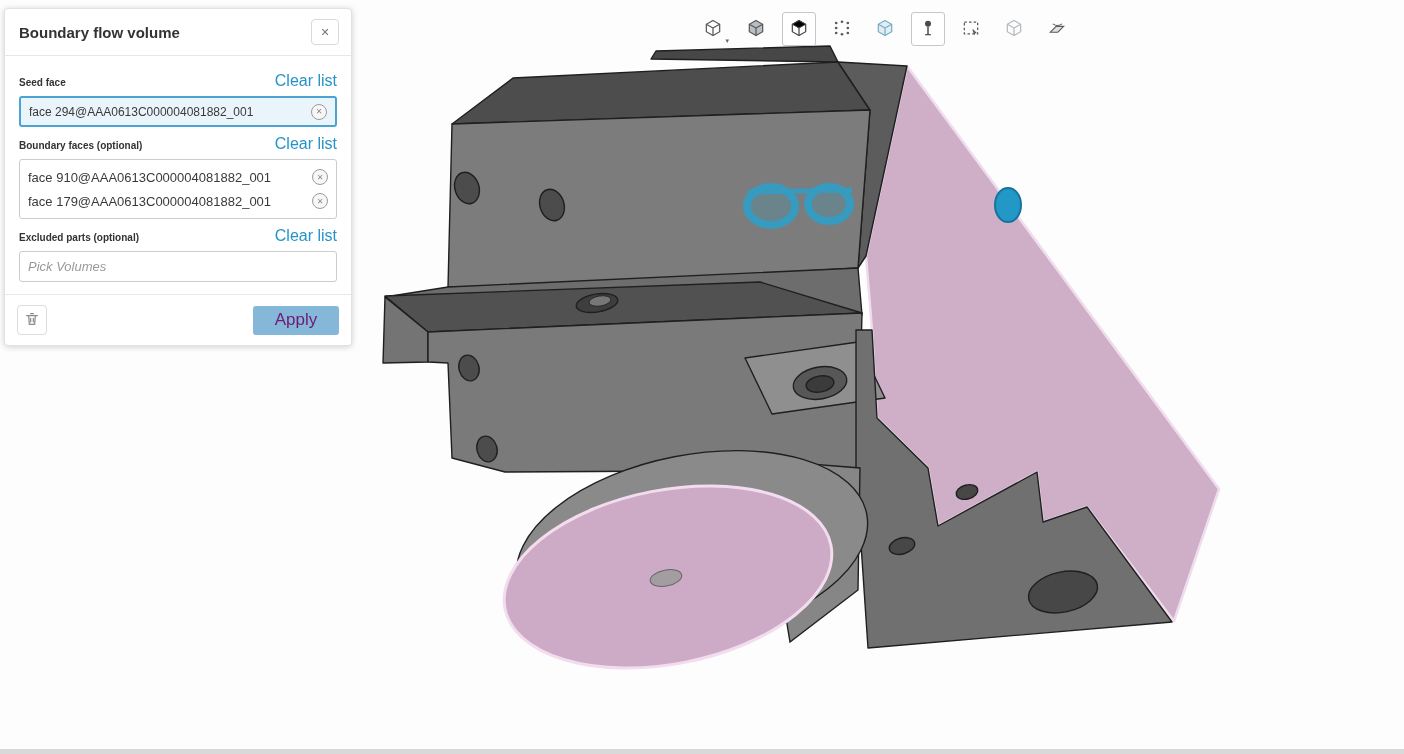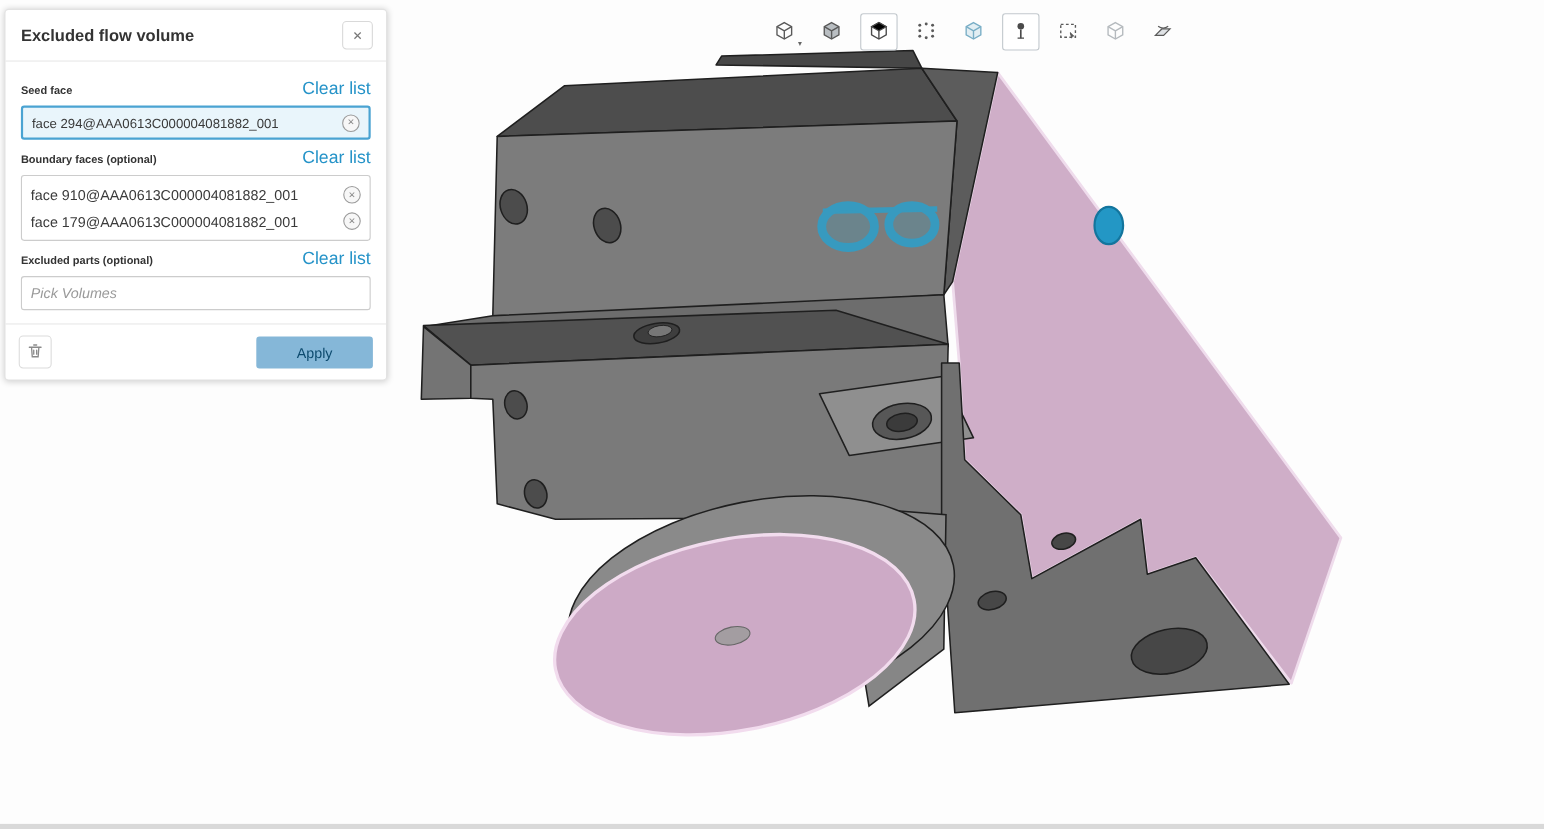--- a/index.html
+++ b/index.html
@@ -34,22 +34,22 @@
   .list-box { border:1px solid #ccc; border-radius:3px; padding:5px 8px; }
   .list-row { display:flex; align-items:center; justify-content:space-between; height:24px; }
   .list-text { font-size:13px; color:#3a3a3a; white-space:nowrap; }
   .plain-input { width:100%; border:1px solid #ccc; border-radius:3px; height:31px;
                  padding:0 8px; font-size:13px; font-family:inherit; color:#333; background:#fff; }
   .plain-input::placeholder { color:#999; font-style:italic; }
   .panel-footer { display:flex; align-items:center; justify-content:space-between;
                   padding:10px 12px; border-top:1px solid #e8e8e8; }
   .trash-btn { width:30px; height:30px; border:1px solid #dcdcdc; border-radius:4px;
                background:#fff; display:flex; align-items:center; justify-content:center; cursor:pointer; }
-  .apply-btn { width:106px; height:29px; background:#85b7d8; color:#0c4a6e; border:none;
-               border-radius:3px; font-size:13px; font-family:inherit; cursor:pointer; }
+  .apply-btn { width:86px; height:29px; background:#85b7d8; color:#701a75; border:none;
+               border-radius:3px; font-size:17px; font-family:inherit; cursor:pointer; }
 
   
   .toolbar { position:absolute; left:696px; top:12px; display:flex; align-items:center;
              gap:9px; z-index:5; }
   .tb-btn { width:34px; height:34px; display:flex; align-items:center; justify-content:center;
             background:transparent; border:1px solid transparent; border-radius:3px;
             cursor:pointer; position:relative; padding:0; }
   .tb-btn.selected { border-color:#c2c8cd; background:#fff; }
   .tb-caret { position:absolute; right:0px; bottom:1px; font-size:7px; color:#666; line-height:1; }
 </style>
@@ -203,21 +203,21 @@
         <svg width="20" height="20" viewBox="0 0 24 24">
             <path d="M4 17 11 10h9l-7 7z" fill="#dfe2e5" stroke="#5a5a5a" stroke-width="1.3"></path>
             <path d="M7 7c3.5 2.5 7.5 2.5 11 0" fill="none" stroke="#5a5a5a" stroke-width="1.3"></path>
           </svg>
       </span>
     </button>
   </div>
 
   <div class="panel">
     <div class="panel-header">
-      <span class="panel-title">Excluded flow volume</span>
+      <span class="panel-title">Boundary flow volume</span>
       <button class="close-btn">
         <span>✕</span>
       </button>
     </div>
 
     <div class="panel-body">
       
       <div class="field-row">
         <span class="field-label">Seed face</span>
         <a class="clear-link">Clear list</a>

